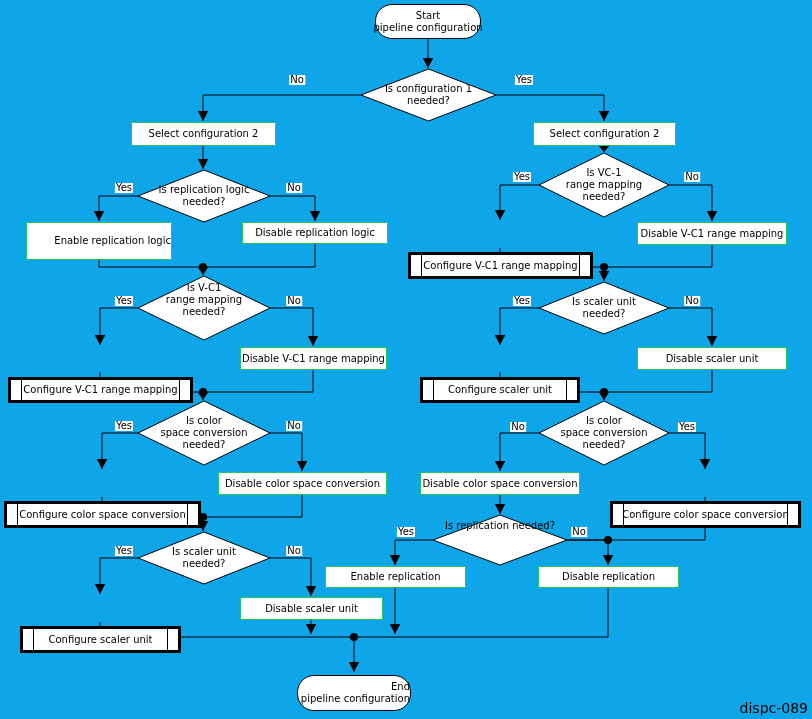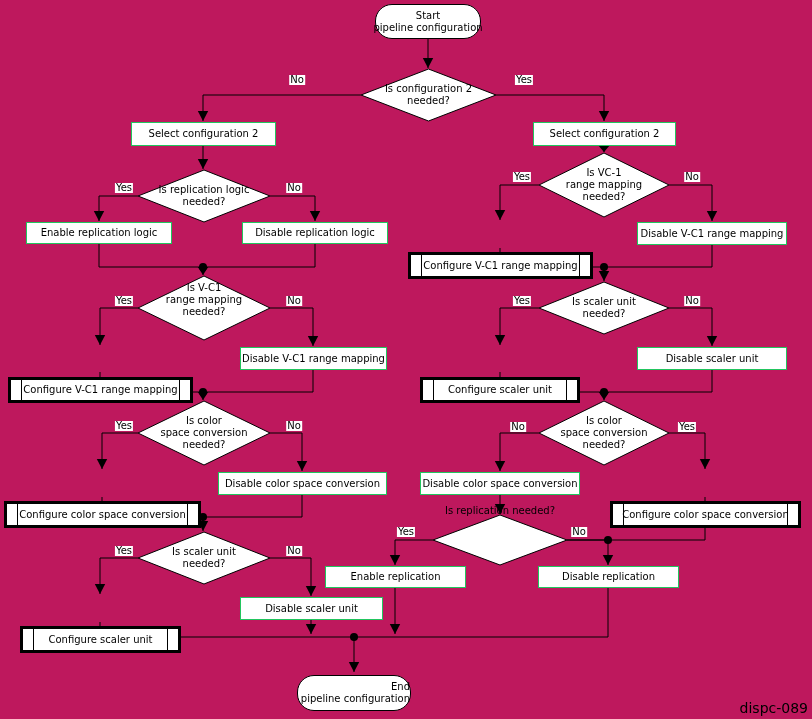--- a/index.html
+++ b/index.html
@@ -1,17 +1,17 @@
 <!DOCTYPE html>
 <html><head>
 <meta charset="utf-8">
 <style>
   html,body{margin:0;padding:0;background:#ffffff;}
   .canvas{
-    position:relative;width:812px;height:719px;background:#be185d;
+    position:relative;width:812px;height:719px;background:#0ea5e9;
     font-family:"DejaVu Sans","Liberation Sans",sans-serif;color:#000;overflow:hidden;text-decoration:underline;
   }
   .connectors{position:absolute;left:0;top:0;}
   .node{
     position:absolute;box-sizing:border-box;background:#fff;
     display:flex;flex-direction:column;align-items:center;justify-content:center;
     text-align:center;font-size:10px;line-height:12px;white-space:nowrap;
   }
   .node.process{border:1px solid #22c55e;}
   .node.terminator{border:1px solid #000;border-radius:17px;}
@@ -124,34 +124,34 @@
       <circle cx="604" cy="392" r="4" fill="#000000"></circle>
       <circle cx="608" cy="540" r="4" fill="#000000"></circle>
       <circle cx="354" cy="637" r="4" fill="#000000"></circle>
     </svg>
   <div id="nodes">
       <div class="node terminator" style="left: 375px; top: 4px; width: 106px; height: 35px;">
         <div>Start</div>
         <div>pipeline configuration</div>
       </div>
       <div class="node decision" style="left: 361px; top: 69px; width: 135px; height: 52px;">
-        <div>Is configuration 2</div>
+        <div>Is configuration 1</div>
         <div>needed?</div>
       </div>
       <div class="node process" style="left: 131px; top: 122px; width: 145px; height: 24px;">
         <div>Select configuration 2</div>
       </div>
       <div class="node process" style="left: 533px; top: 122px; width: 143px; height: 24px;">
         <div>Select configuration 2</div>
       </div>
       <div class="node decision" style="left: 138px; top: 170px; width: 132px; height: 52px;">
         <div>Is replication logic</div>
         <div>needed?</div>
       </div>
-      <div class="node process" style="left: 26px; top: 222px; width: 146px; height: 22px;">
+      <div class="node process" style="left: 26px; top: 222px; width: 146px; height: 38px; align-items: flex-end;">
         <div>Enable replication logic</div>
       </div>
       <div class="node process" style="left: 242px; top: 222px; width: 146px; height: 22px;">
         <div>Disable replication logic</div>
       </div>
       <div class="node decision" style="left: 138px; top: 268px; width: 132px; height: 64px;">
         <div>Is V-C1</div>
         <div>range mapping</div>
         <div>needed?</div>
       </div>
@@ -207,21 +207,21 @@
         <div>Is color</div>
         <div>space conversion</div>
         <div>needed?</div>
       </div>
       <div class="node process" style="left: 420px; top: 472px; width: 160px; height: 23px;">
         <div>Disable color space conversion</div>
       </div>
       <div class="node subroutine" style="left: 610px; top: 470px; width: 191px; height: 27px;">
         <div>Configure color space conversion</div>
       </div>
-      <div class="node decision" style="left: 433px; top: 486px; width: 134px; height: 50px; text-align: right;">
+      <div class="node decision" style="left: 433px; top: 501px; width: 134px; height: 50px; text-align: right;">
         <div>Is replication needed?</div>
       </div>
       <div class="node process" style="left: 325px; top: 566px; width: 141px; height: 22px;">
         <div>Enable replication</div>
       </div>
       <div class="node process" style="left: 538px; top: 566px; width: 141px; height: 22px;">
         <div>Disable replication</div>
       </div>
       <div class="node terminator" style="left: 297px; top: 675px; width: 114px; height: 36px; align-items: flex-end;">
         <div>End</div>

